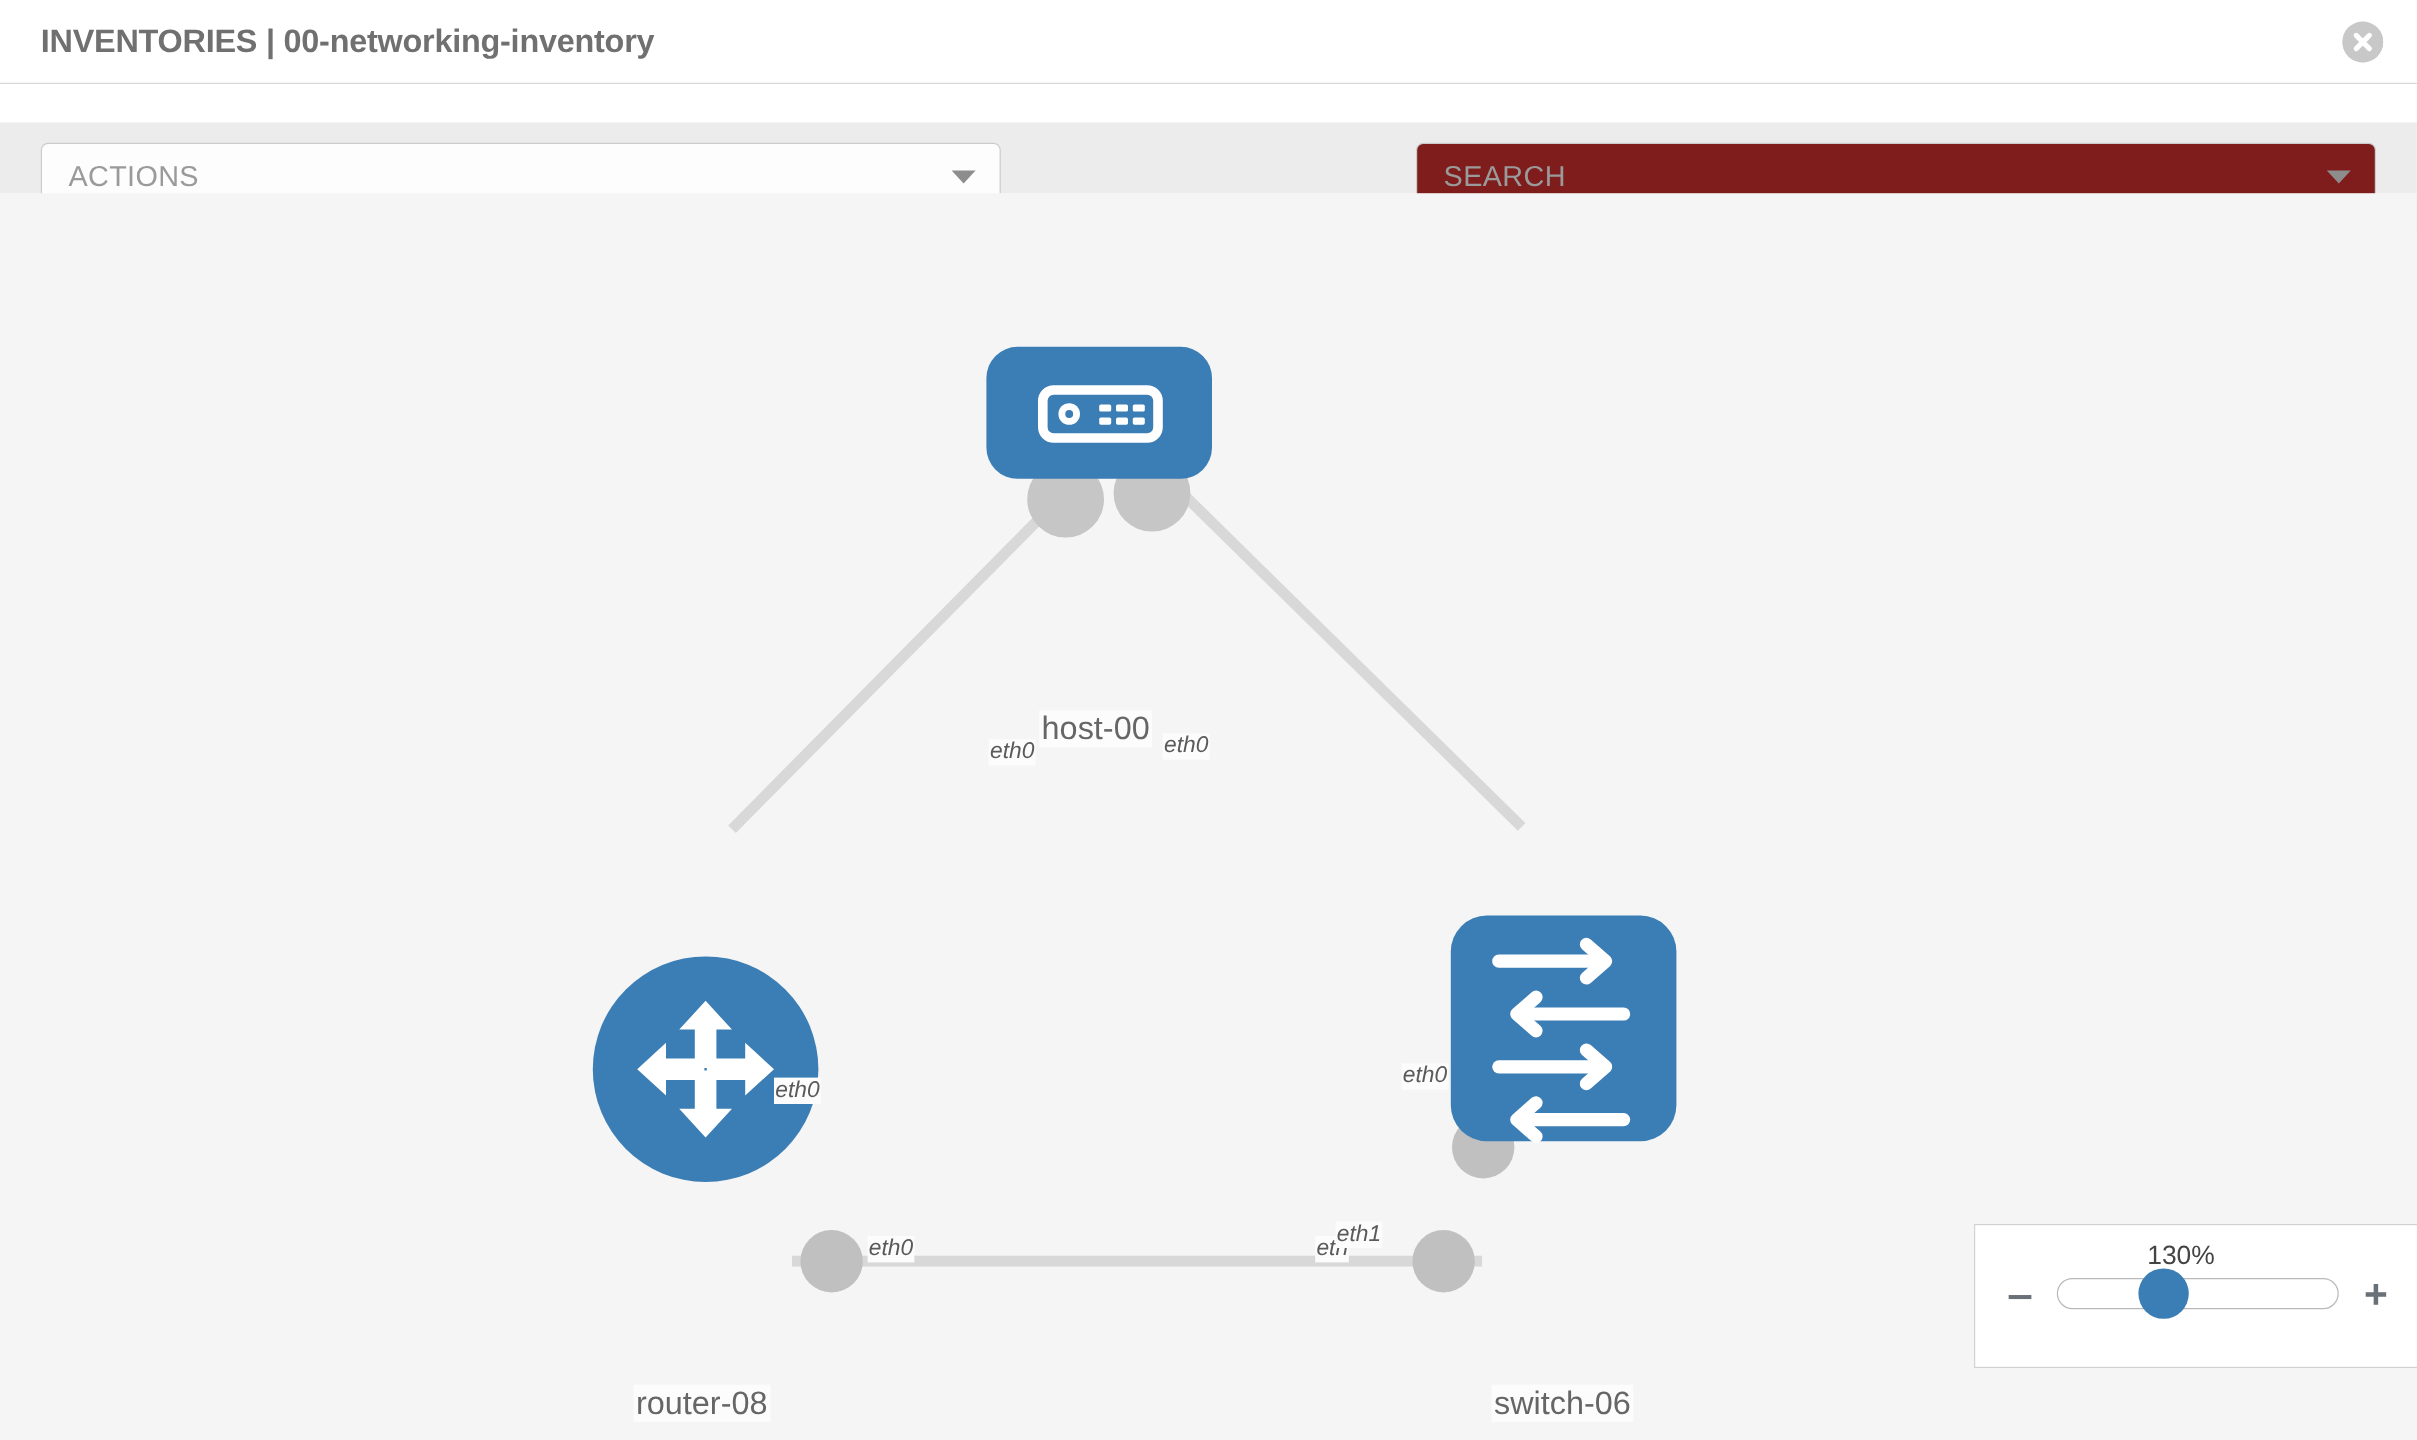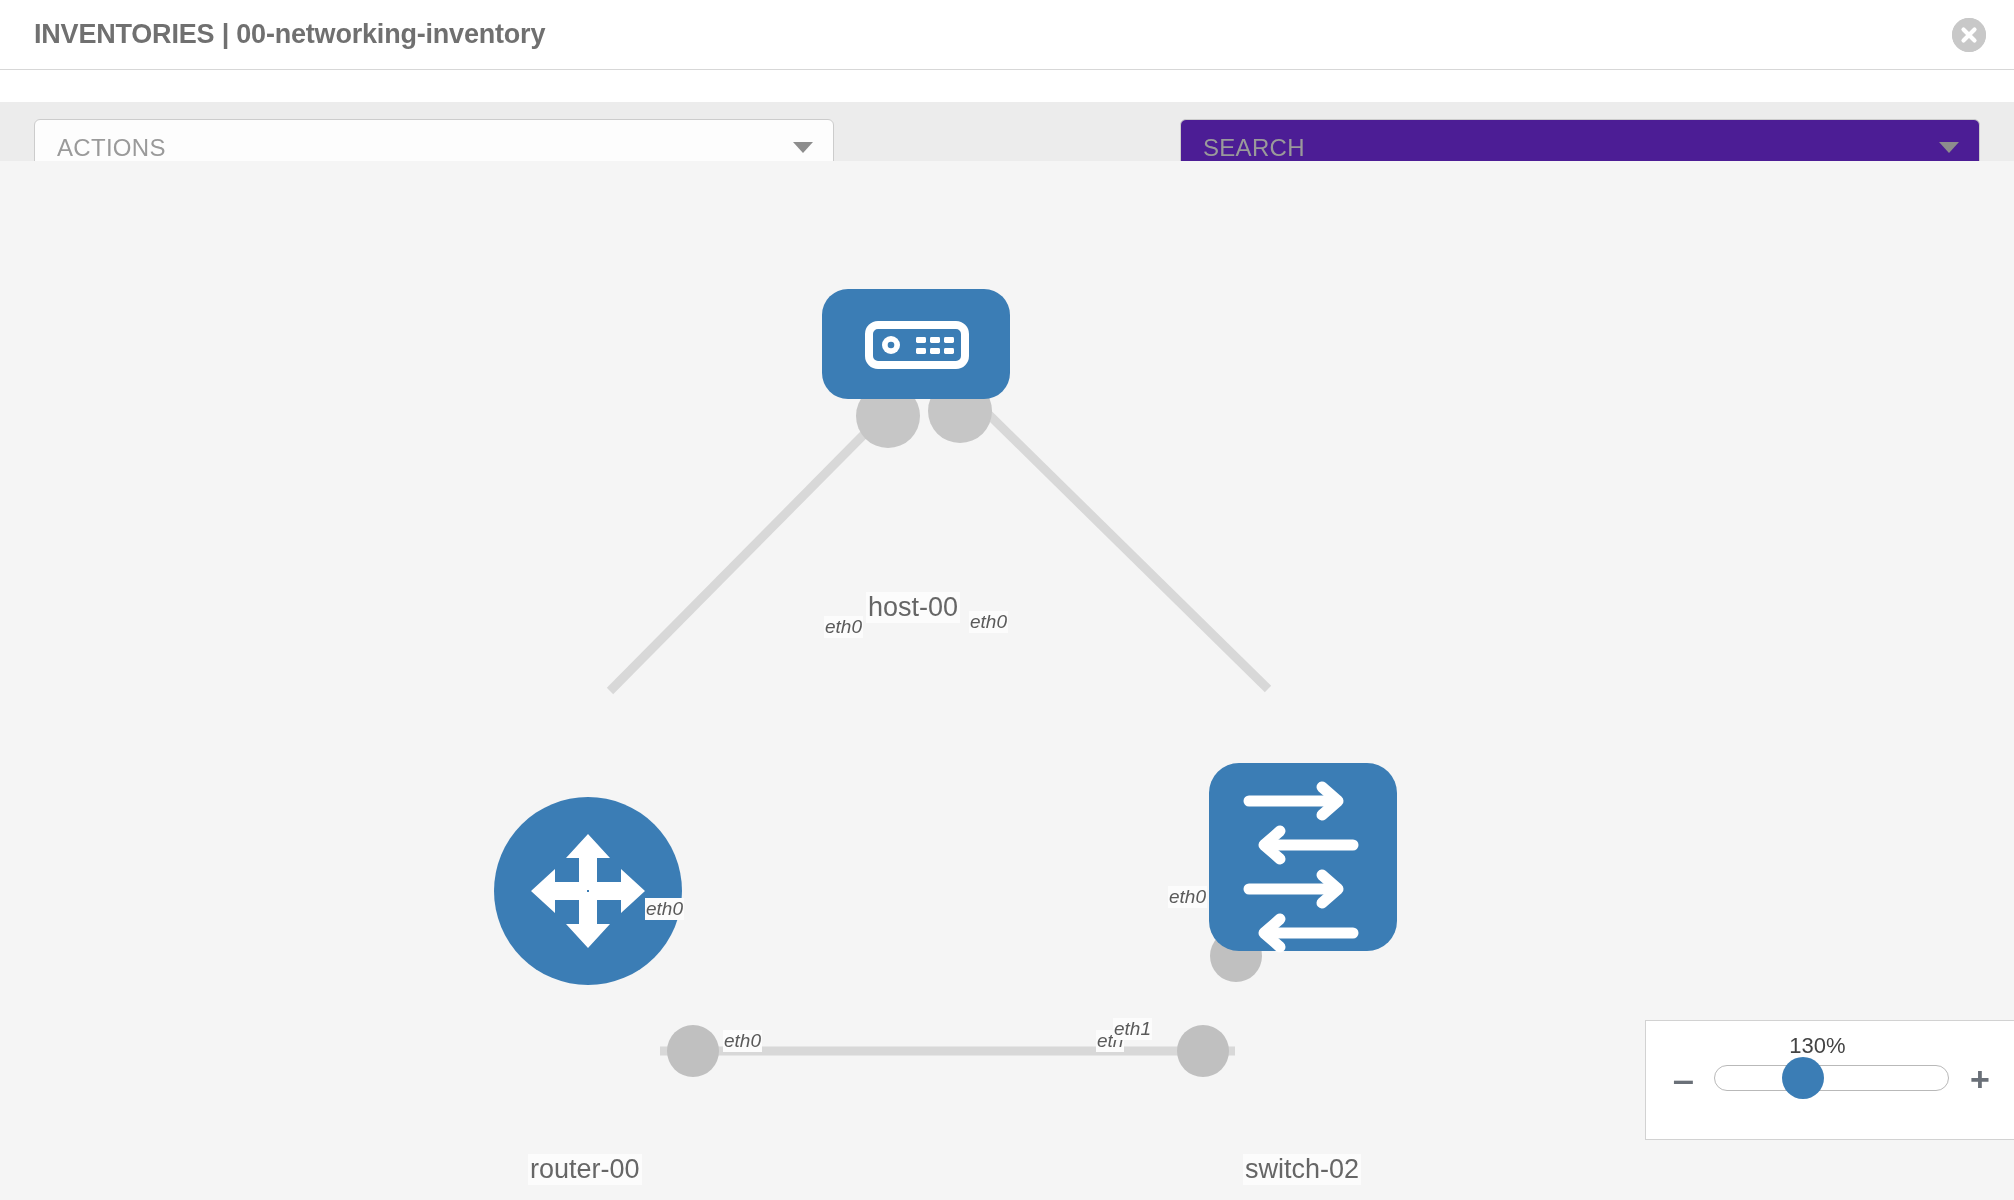--- a/index.html
+++ b/index.html
@@ -91,21 +91,21 @@
   .tool-icon svg { display: block; }
   #wrench-ic { left: 1038px; }
   #key-ic    { left: 1108px; }
 
   .search-box {
     position: absolute;
     left: 1180px;
     top: 17px;
     width: 800px;
     height: 54px;
-    background: #4c1d95;
+    background: #7f1d1d;
     border: 1px solid #cccccc;
     border-radius: 6px;
   }
   .search-box .sel-label {
     position: absolute;
     left: 22px;
     top: 14px;
     font-size: 24px;
     color: #9a9a9a;
     letter-spacing: 0.3px;
@@ -294,22 +294,22 @@
         <path d="M1280 670 l-16 14 16 14"></path>
         <path d="M1249 728 h86"></path>
         <path d="M1322 714 l16 14 -16 14"></path>
         <path d="M1353 772 h-86"></path>
         <path d="M1280 758 l-16 14 16 14"></path>
       </g>
     </g>
   </svg>
 
   <div class="node-label" style="left:866px;  top:431px;">host-00</div>
-  <div class="node-label" style="left:528px;  top:993px;">router-00</div>
-  <div class="node-label" style="left:1243px; top:993px;">switch-02</div>
+  <div class="node-label" style="left:528px;  top:993px;">router-08</div>
+  <div class="node-label" style="left:1243px; top:993px;">switch-06</div>
 
   <div class="iface-label" style="left:824px;  top:455px;">eth0</div>
   <div class="iface-label" style="left:969px;  top:450px;">eth0</div>
   <div class="iface-label" style="left:645px;  top:737px;">eth0</div>
   <div class="iface-label" style="left:1168px; top:725px;">eth0</div>
   <div class="iface-label" style="left:723px;  top:869px;">eth0</div>
   <div class="iface-label" style="left:1096px; top:869px;">eth</div>
   <div class="iface-label" style="left:1113px; top:857px;">eth1</div>
 </div>
 

